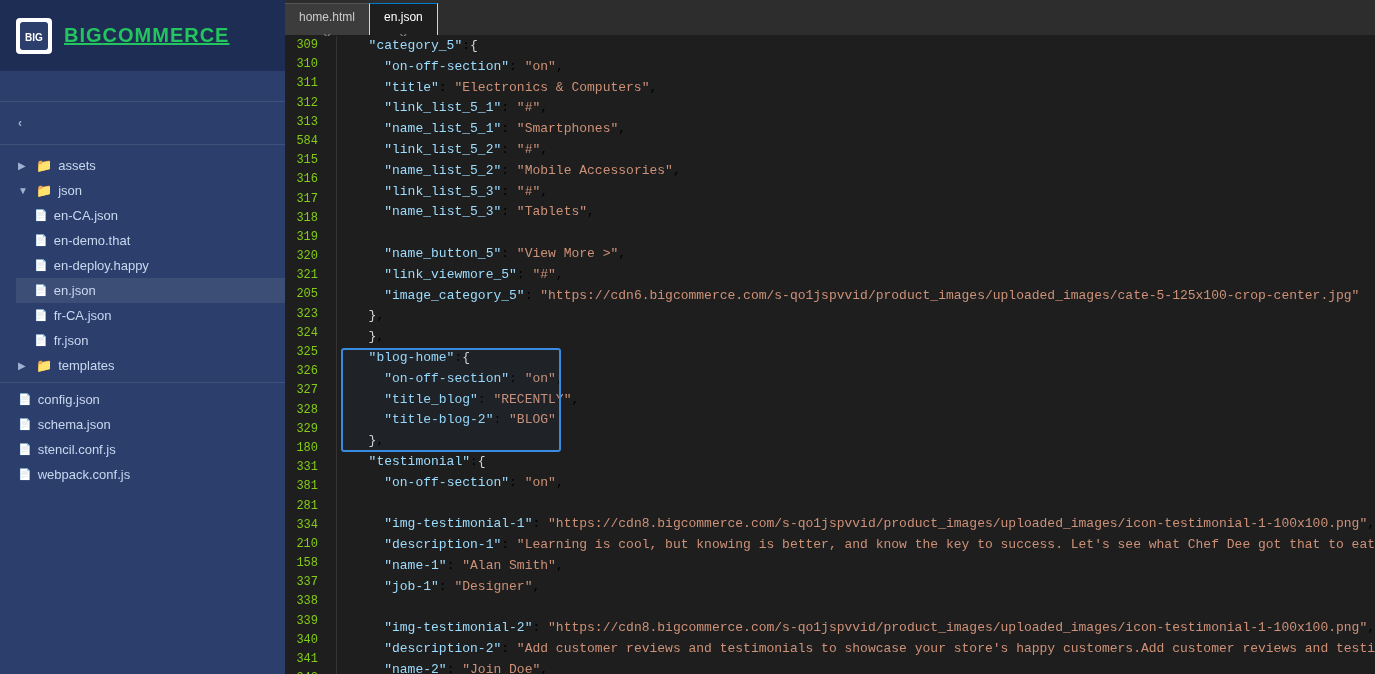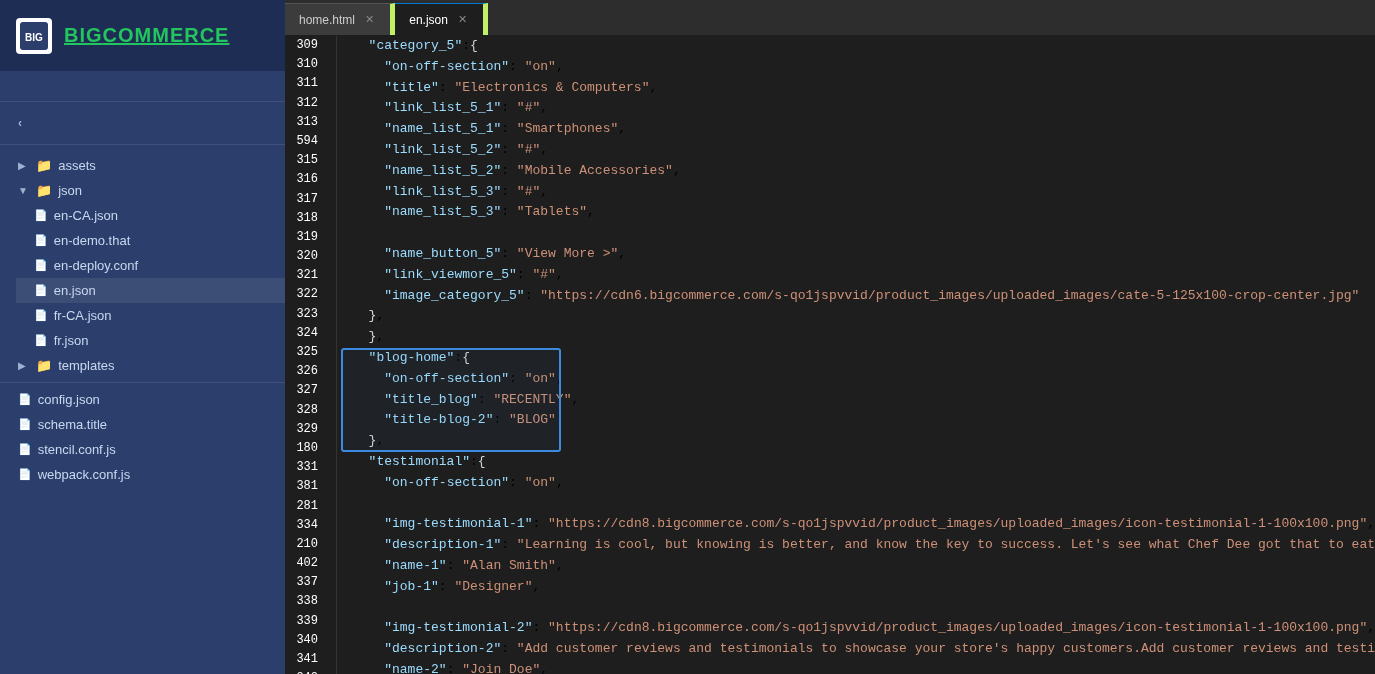--- a/index.html
+++ b/index.html
@@ -171,23 +171,24 @@
 
     .tab {
       display: flex;
       align-items: center;
       padding: 6px 14px;
       font-size: 12px;
       color: #ccc;
       cursor: pointer;
       background: #3c3c3c;
       border-top: 1px solid #555;
-      border-right: 5px solid #bef264;
+      border-right: 1px solid #bef264;
       gap: 8px;
       height: 32px;
+      flex-direction: column;
     }
 
     .tab.active {
       background: #1e1e1e;
       color: #fff;
       border-top: 1px solid #007acc;
     }
 
     .tab-close {
       font-size: 11px;
@@ -224,21 +225,21 @@
       padding: 0 10px 0 0;
       font-size: 12px;
       line-height: 1.6;
       user-select: none;
       border-right: 1px solid #333;
     }
 
     .line-num {
       display: block;
       padding-right: 8px;
-      color: #ffffff;
+      color: #84cc16;
       font-family: Liberation Mono, monospace;
     }
 
     #code-content {
       flex: 1;
       padding: 0 0 0 16px;
       white-space: pre;
       overflow-x: auto;
       position: relative;
     }
@@ -320,21 +321,21 @@
       <div class="tree-item">
         <span class="file-icon">📄</span>
         <span>en-CA.json</span>
       </div>
       <div class="tree-item">
         <span class="file-icon">📄</span>
         <span>en-demo.that</span>
       </div>
       <div class="tree-item">
         <span class="file-icon">📄</span>
-        <span>en-deploy.conf</span>
+        <span>en-deploy.happy</span>
       </div>
       <div class="tree-item selected">
         <span class="file-icon">📄</span>
         <span>en.json</span>
       </div>
       <div class="tree-item">
         <span class="file-icon">📄</span>
         <span>fr-CA.json</span>
       </div>
       <div class="tree-item">
@@ -350,21 +351,21 @@
     </div>
 
     <div class="tree-separator"></div>
 
     <div class="tree-item">
       <span class="file-icon">📄</span>
       <span>config.json</span>
     </div>
     <div class="tree-item">
       <span class="file-icon">📄</span>
-      <span>schema.title</span>
+      <span>schema.json</span>
     </div>
     <div class="tree-item">
       <span class="file-icon">📄</span>
       <span>stencil.conf.js</span>
     </div>
     <div class="tree-item">
       <span class="file-icon">📄</span>
       <span>webpack.conf.js</span>
     </div>
   </div>
@@ -384,43 +385,43 @@
   </div>
 
   <div id="editor">
     <div id="editor-inner">
       <div id="line-numbers">
           <span class="line-num">309</span>
           <span class="line-num">310</span>
           <span class="line-num">311</span>
           <span class="line-num">312</span>
           <span class="line-num">313</span>
-          <span class="line-num">594</span>
+          <span class="line-num">584</span>
           <span class="line-num">315</span>
           <span class="line-num">316</span>
           <span class="line-num">317</span>
           <span class="line-num">318</span>
           <span class="line-num">319</span>
           <span class="line-num">320</span>
           <span class="line-num">321</span>
-          <span class="line-num">322</span>
+          <span class="line-num">205</span>
           <span class="line-num">323</span>
           <span class="line-num">324</span>
           <span class="line-num">325</span>
           <span class="line-num">326</span>
           <span class="line-num">327</span>
           <span class="line-num">328</span>
           <span class="line-num">329</span>
           <span class="line-num">180</span>
           <span class="line-num">331</span>
           <span class="line-num">381</span>
           <span class="line-num">281</span>
           <span class="line-num">334</span>
           <span class="line-num">210</span>
-          <span class="line-num">402</span>
+          <span class="line-num">158</span>
           <span class="line-num">337</span>
           <span class="line-num">338</span>
           <span class="line-num">339</span>
           <span class="line-num">340</span>
           <span class="line-num">341</span>
           <span class="line-num">342</span>
         </div>
       <div id="code-content" style="position: relative;"><span class="code-line">  <span class="k">"category_5"</span>:<span class="p">{</span></span><span class="code-line">    <span class="k">"on-off-section"</span>: <span class="s">"on"</span>,</span><span class="code-line">    <span class="k">"title"</span>: <span class="s">"Electronics &amp; Computers"</span>,</span><span class="code-line">    <span class="k">"link_list_5_1"</span>: <span class="s">"#"</span>,</span><span class="code-line">    <span class="k">"name_list_5_1"</span>: <span class="s">"Smartphones"</span>,</span><span class="code-line">    <span class="k">"link_list_5_2"</span>: <span class="s">"#"</span>,</span><span class="code-line">    <span class="k">"name_list_5_2"</span>: <span class="s">"Mobile Accessories"</span>,</span><span class="code-line">    <span class="k">"link_list_5_3"</span>: <span class="s">"#"</span>,</span><span class="code-line">    <span class="k">"name_list_5_3"</span>: <span class="s">"Tablets"</span>,</span><span class="code-line">&nbsp;</span><span class="code-line">    <span class="k">"name_button_5"</span>: <span class="s">"View More &gt;"</span>,</span><span class="code-line">    <span class="k">"link_viewmore_5"</span>: <span class="s">"#"</span>,</span><span class="code-line">    <span class="k">"image_category_5"</span>: <span class="s">"https://cdn6.bigcommerce.com/s-qo1jspvvid/product_images/uploaded_images/cate-5-125x100-crop-center.jpg"</span></span><span class="code-line">  <span class="p">}</span>,</span><span class="code-line">  <span class="p">}</span>,</span><span class="code-line">  <span class="k">"blog-home"</span>:<span class="p">{</span></span><span class="code-line">    <span class="k">"on-off-section"</span>: <span class="s">"on"</span>,</span><span class="code-line">    <span class="k">"title_blog"</span>: <span class="s">"RECENTLY"</span>,</span><span class="code-line">    <span class="k">"title-blog-2"</span>: <span class="s">"BLOG"</span></span><span class="code-line">  <span class="p">}</span>,</span><span class="code-line">  <span class="k">"testimonial"</span>:<span class="p">{</span></span><span class="code-line">    <span class="k">"on-off-section"</span>: <span class="s">"on"</span>,</span><span class="code-line">&nbsp;</span><span class="code-line">    <span class="k">"img-testimonial-1"</span>: <span class="s">"https://cdn8.bigcommerce.com/s-qo1jspvvid/product_images/uploaded_images/icon-testimonial-1-100x100.png"</span>,</span><span class="code-line">    <span class="k">"description-1"</span>: <span class="s">"Learning is cool, but knowing is better, and know the key to success. Let's see what Chef Dee got that to eat"</span>,</span><span class="code-line">    <span class="k">"name-1"</span>: <span class="s">"Alan Smith"</span>,</span><span class="code-line">    <span class="k">"job-1"</span>: <span class="s">"Designer"</span>,</span><span class="code-line">&nbsp;</span><span class="code-line">    <span class="k">"img-testimonial-2"</span>: <span class="s">"https://cdn8.bigcommerce.com/s-qo1jspvvid/product_images/uploaded_images/icon-testimonial-1-100x100.png"</span>,</span><span class="code-line">    <span class="k">"description-2"</span>: <span class="s">"Add customer reviews and testimonials to showcase your store's happy customers.Add customer reviews and testimonials"</span>,</span><span class="code-line">    <span class="k">"name-2"</span>: <span class="s">"Join Doe"</span>,</span><div class="annotation-box" style="top: 312px; left: 4px; width: 220px; height: 104px;"></div><svg style="position: absolute; left: -80px; top: 260.4px; width: 90px; height: 60px; overflow: visible;">
             <defs>
               <marker id="arrowhead" markerWidth="8" markerHeight="8" refX="6" refY="3" orient="auto">

